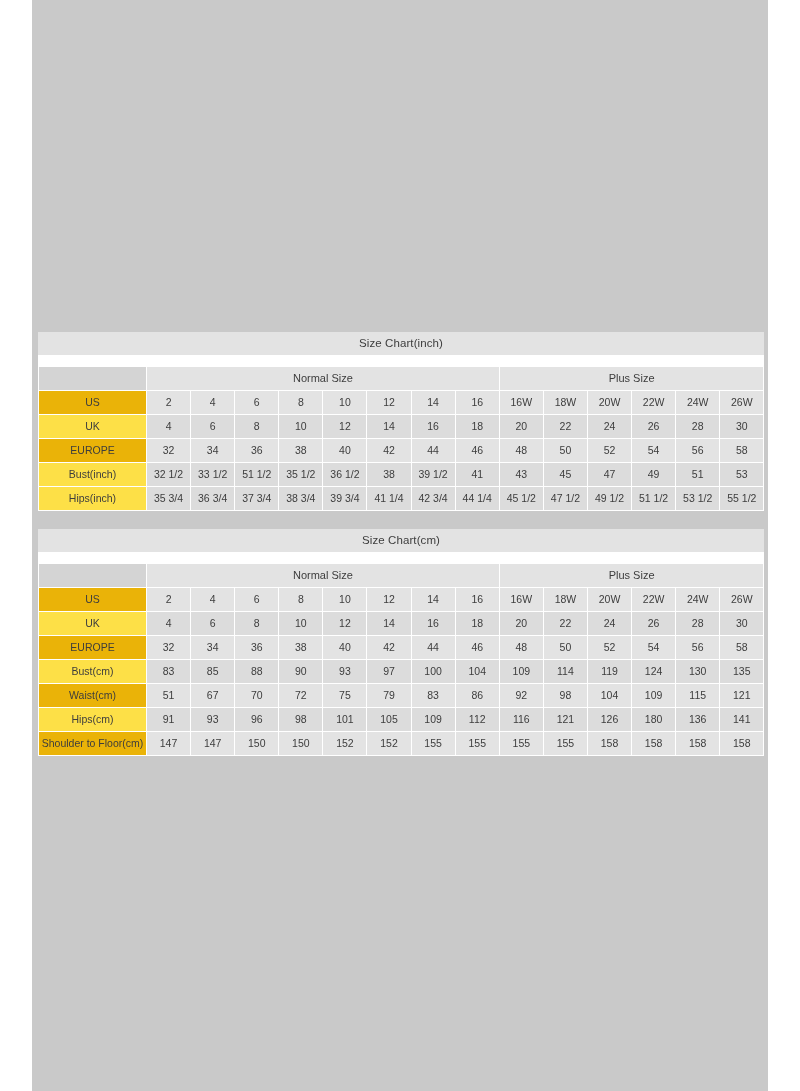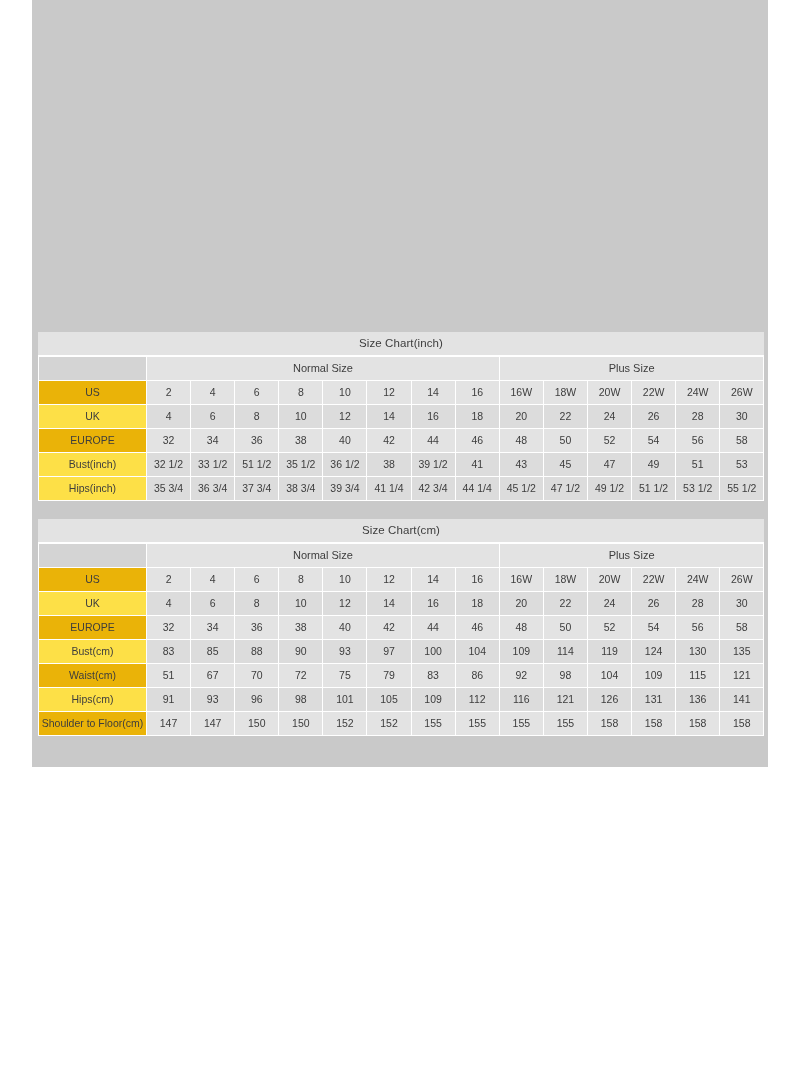--- a/index.html
+++ b/index.html
@@ -8,21 +8,21 @@
   }
   body {
     width: 800px;
     height: 1091px;
     background: #ffffff;
     font-family: "Liberation Sans", sans-serif;
   }
   .page {
     position: relative;
     width: 800px;
-    height: 767px;
+    height: 1091px;
     background: #ffffff;
     overflow: hidden;
   }
   .bg-band {
     position: absolute;
     left: 32px;
     top: 0;
     width: 736px;
     height: 1091px;
     background: #c9c9c9;
@@ -47,20 +47,21 @@
     color: #3d3d3d;
     background: #e3e3e3;
     padding: 5px 0 6px 0;
     border-bottom: 1px solid #ffffff;
     letter-spacing: 0.1px;
   }
   table.size-table {
     border-collapse: collapse;
     width: 726px;
     table-layout: fixed;
+    margin-top: 10px;
   }
   table.size-table td {
     border: 1px solid #ffffff;
     background: #e3e3e3;
     color: #3d3d3d;
     font-size: 10.5px;
     text-align: center;
     vertical-align: middle;
     height: 21px;
     padding: 1px 1px;
@@ -316,21 +317,21 @@
             <td>93</td>
             <td>96</td>
             <td>98</td>
             <td>101</td>
             <td>105</td>
             <td>109</td>
             <td>112</td>
             <td>116</td>
             <td>121</td>
             <td>126</td>
-            <td>131</td>
+            <td>180</td>
             <td>136</td>
             <td>141</td>
           </tr>
 
           <tr>
             <td class="rowhead">Shoulder to Floor(cm)</td>
             <td>147</td>
             <td>147</td>
             <td>150</td>
             <td>150</td>

